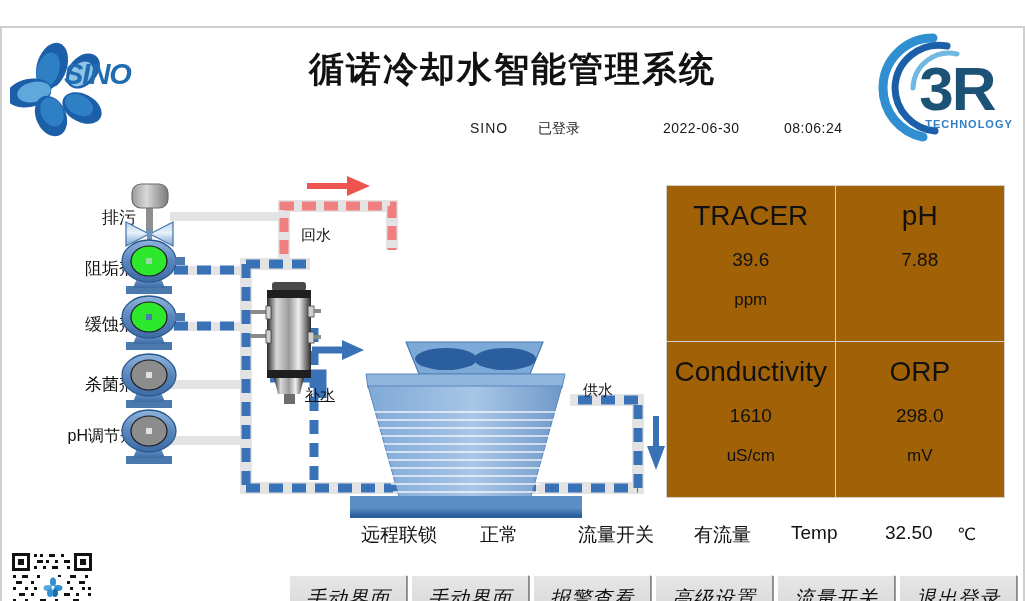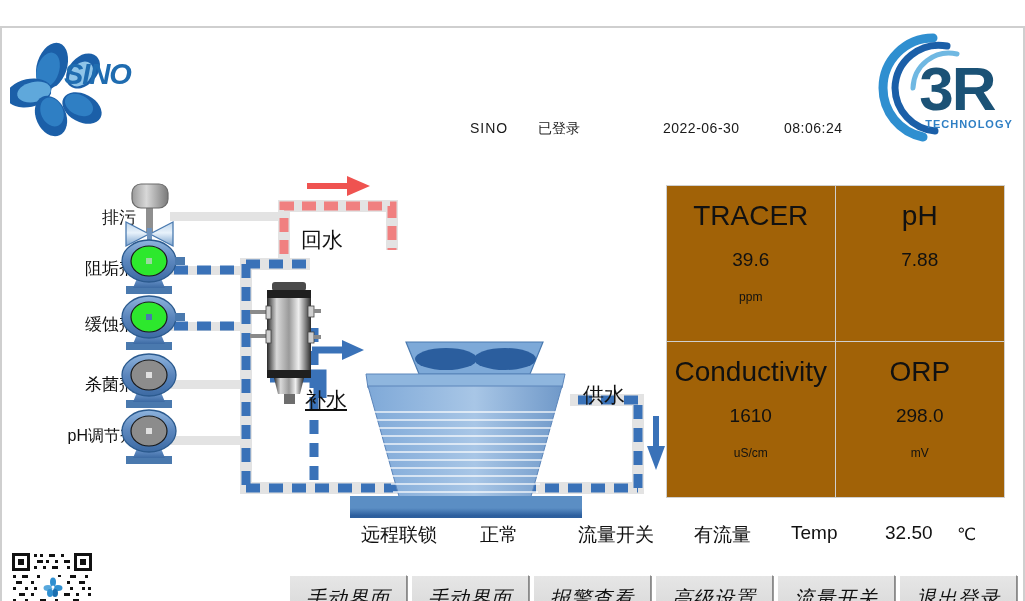--- a/index.html
+++ b/index.html
@@ -46,41 +46,41 @@
     position:absolute; font-size:17px; color:#111; white-space:nowrap;
     text-align:right; width:110px; right: auto;
   }
   #lbl-paiwu   { left:24px;  top:178px; }
   #lbl-zugou   { left:24px;  top:229px; }
   #lbl-huanshi { left:24px;  top:285px; }
   #lbl-shajun  { left:24px;  top:345px; }
   #lbl-ph      { left:14px;  top:398px; width:120px; font-size:16px; }
 
   
-  .diag-label { position:absolute; font-size:21px; color:#111; }
+  .diag-label { position:absolute; font-size:15px; color:#111; }
   #lbl-huishui { left:299px; top:198px; }
   #lbl-bushui  { left:303px; top:358px;text-decoration:underline; }
   #lbl-gongshui{ left:581px; top:353px; }
 
   
   #meas-panel {
     position:absolute; left:664px; top:157px; width:339px; height:313px;
     border:1px solid #cfcfcf; background:#a16207;
     display:grid; grid-template-columns:1fr 1fr; grid-template-rows:1fr 1fr;
   }
   .meas-cell {
     border-right:1px solid #cfcfcf; border-bottom:1px solid #cfcfcf;
     display:flex; flex-direction:column; align-items:center;
     padding-top:12px;
   }
   .meas-cell:nth-child(2n) { border-right:none; }
   .meas-cell:nth-child(n+3) { border-bottom:none; }
   .meas-name  { font-size:28px; color:#111; line-height:1.25; }
   .meas-value { font-size:19px; color:#111; margin-top:16px; }
-  .meas-unit  { font-size:12px; color:#111; margin-top:19px; }
+  .meas-unit  { font-size:17px; color:#111; margin-top:19px; }
 
   
   #status-row {
     position:absolute; left:0; top:494px; width:1021px; height:36px;
     font-size:19px; color:#111;
   }
   #status-row span { position:absolute; white-space:nowrap; }
   #st-rl-label { left:359px; }
   #st-rl-value { left:478px; }
   #st-fs-label { left:576px; }
@@ -127,20 +127,21 @@
         <ellipse cx="42" cy="74" rx="11" ry="15" transform="rotate(-24 42 74)" fill="#2f7fc4"></ellipse>
         <ellipse cx="72" cy="70" rx="21" ry="14" transform="rotate(28 72 70)" fill="#1b5fa8"></ellipse>
         <ellipse cx="69" cy="67" rx="15" ry="10" transform="rotate(28 69 67)" fill="#2f7fc4"></ellipse>
         <ellipse cx="73" cy="33" rx="14" ry="20" transform="rotate(42 73 33)" fill="#1b5fa8"></ellipse>
         <ellipse cx="71" cy="36" rx="10" ry="14" transform="rotate(42 71 36)" fill="#8fc4e8"></ellipse>
         <circle cx="47" cy="54" r="6" fill="#ffffff"></circle>
       </g>
     </svg>
     <div class="sino-text" style="left:62px; top:30px;">SINO</div>
 
+    <div id="page-title">循诺冷却水智能管理系统</div>
 
     <span class="hdr-status" id="hdr-user">SINO</span>
     <span class="hdr-status" id="hdr-login">已登录</span>
     <span class="hdr-status" id="hdr-date">2022-06-30</span>
     <span class="hdr-status" id="hdr-time">08:06:24</span>
 
     <svg class="r3-logo" viewBox="0 0 152 112">
       <path d="M72 6 A50 50 0 0 0 22 56 A50 50 0 0 0 62 105" fill="none" stroke="#2f8fd0" stroke-width="9" stroke-linecap="round"></path>
       <path d="M86 14 A44 44 0 0 0 34 56 A44 44 0 0 0 74 99" fill="none" stroke="#1b5fa8" stroke-width="7" stroke-linecap="round"></path>
       <path d="M96 22 A36 36 0 0 0 52 56" fill="none" stroke="#6fb8e2" stroke-width="5" stroke-linecap="round"></path>

